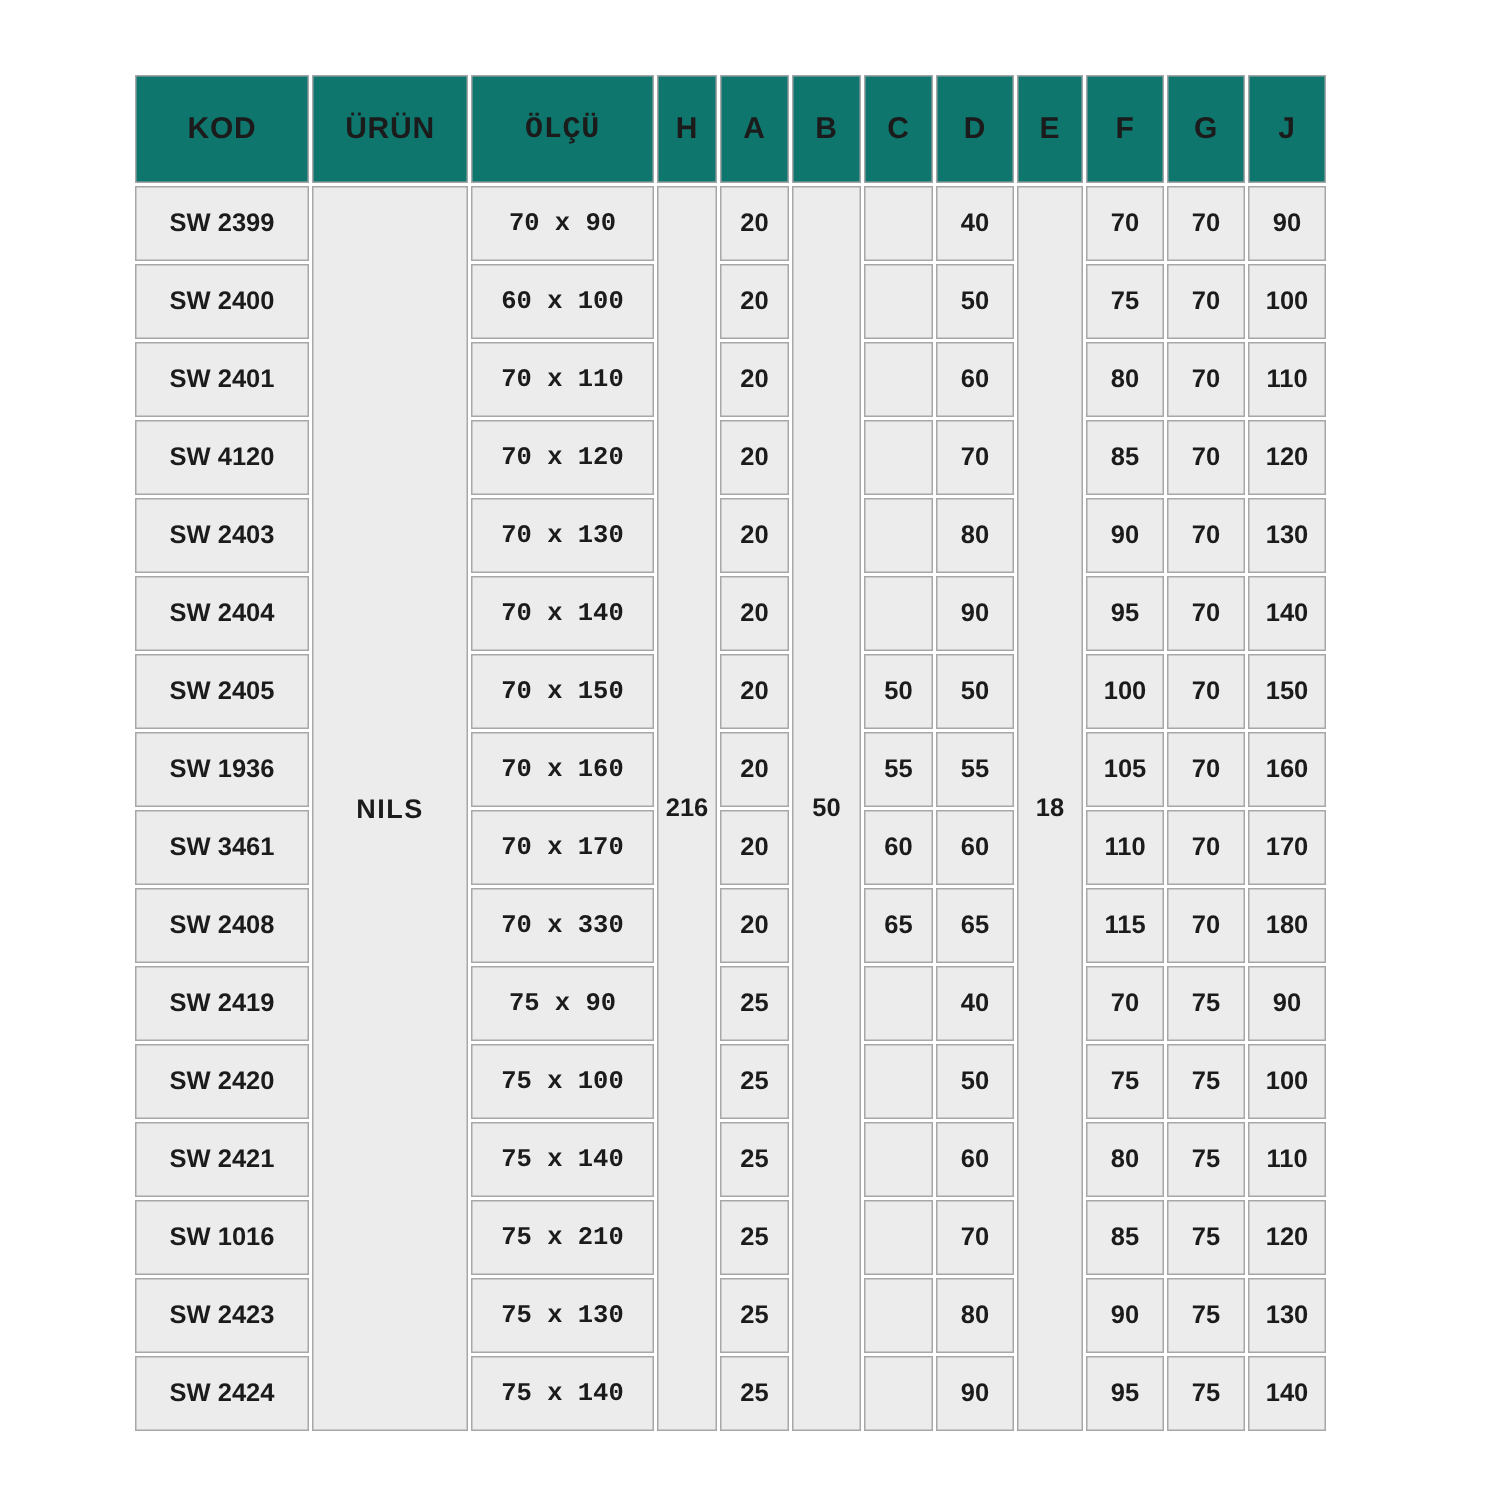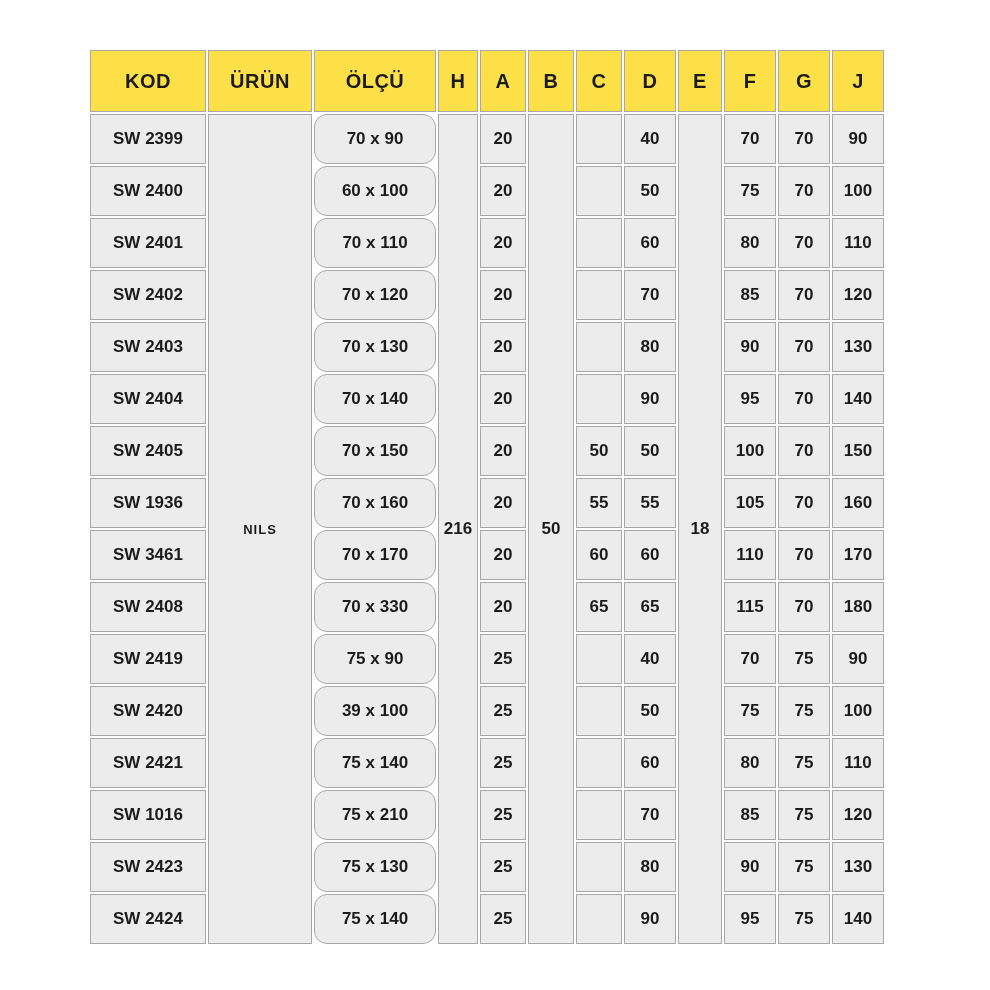--- a/index.html
+++ b/index.html
@@ -31,52 +31,52 @@
     border: 1px solid #a7a7a9;
     text-align: center;
     vertical-align: middle;
     font-size: 17px;
     font-weight: bold;
     color: #1b1b1b;
     padding: 0;
     box-sizing: border-box;
   }
   table.spec th {
-    height: 62px;
+    height: 72px;
     font-size: 20px;
     letter-spacing: 0.5px;
-    background: #fde047;
+    background: #0f766e;
   }
   table.spec td {
     height: 50px;
   }
   td.code, th.code { width: 116px; font-size: 18px; font-weight: bold; }
   td.urun, th.urun { width: 104px; }
-  td.olcu, th.olcu { width: 122px; font-size: 18px; }
+  td.olcu, th.olcu { width: 122px; font-size: 18px; font-family: Liberation Mono, monospace; }
   td.h,  th.h  { width: 40px; }
   td.a,  th.a  { width: 46px; }
   td.b,  th.b  { width: 46px; }
   td.c,  th.c  { width: 46px; }
   td.d,  th.d  { width: 52px; }
   td.e,  th.e  { width: 44px; }
   td.f,  th.f  { width: 52px; }
   td.g,  th.g  { width: 52px; }
   td.j,  th.j  { width: 52px; }
 
   td.blank {
     background: #ffffff;
     border: 1px solid #ffffff;
   }
   td.merged {
     background: #fdfdfd;
     border: 1px solid #a7a7a9;
     font-weight: bold;
   }
-  td.merged.urun { font-size: 13px; letter-spacing: 1px; }
-  td.olcu { background: #f2f2f3; border-radius: 13px; }
+  td.merged.urun { font-size: 18px; letter-spacing: 1px; }
+  td.olcu { background: #f2f2f3; }
   td.code { background: #f2f2f3; margin-left: 20px; }
 </style>
 </head>
 <body>
 
 <div id="sheet">
   <table class="spec">
     <thead>
       <tr>
         <th class="code">KOD</th>
@@ -122,21 +122,21 @@
           <td class="code">SW 2401</td>
           <td class="olcu">70 x 110</td>
           <td class="a">20</td>
           <td class="c blank"></td>
           <td class="d">60</td>
           <td class="f">80</td>
           <td class="g">70</td>
           <td class="j">110</td>
         </tr>
         <tr>
-          <td class="code">SW 2402</td>
+          <td class="code">SW 4120</td>
           <td class="olcu">70 x 120</td>
           <td class="a">20</td>
           <td class="c blank"></td>
           <td class="d">70</td>
           <td class="f">85</td>
           <td class="g">70</td>
           <td class="j">120</td>
         </tr>
         <tr>
           <td class="code">SW 2403</td>
@@ -203,21 +203,21 @@
           <td class="olcu">75 x 90</td>
           <td class="a">25</td>
           <td class="c blank"></td>
           <td class="d">40</td>
           <td class="f">70</td>
           <td class="g">75</td>
           <td class="j">90</td>
         </tr>
         <tr>
           <td class="code">SW 2420</td>
-          <td class="olcu">39 x 100</td>
+          <td class="olcu">75 x 100</td>
           <td class="a">25</td>
           <td class="c blank"></td>
           <td class="d">50</td>
           <td class="f">75</td>
           <td class="g">75</td>
           <td class="j">100</td>
         </tr>
         <tr>
           <td class="code">SW 2421</td>
           <td class="olcu">75 x 140</td>

